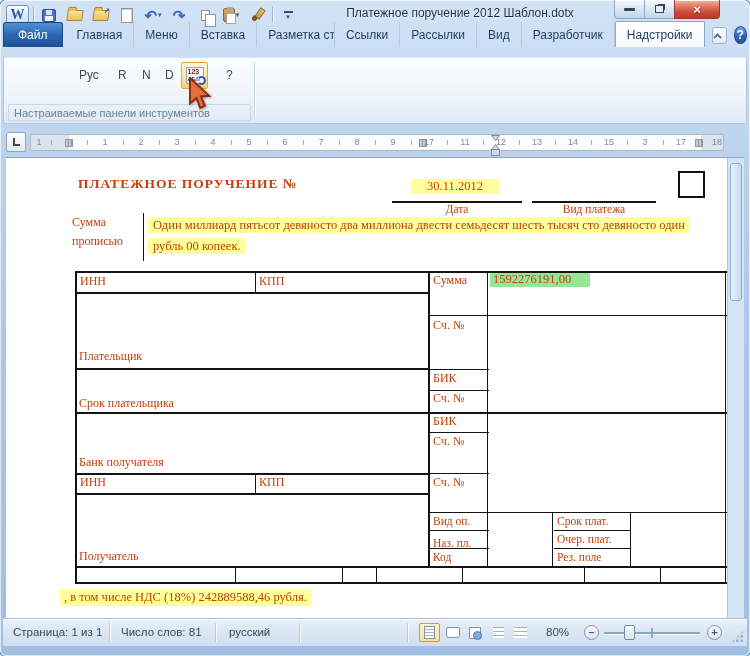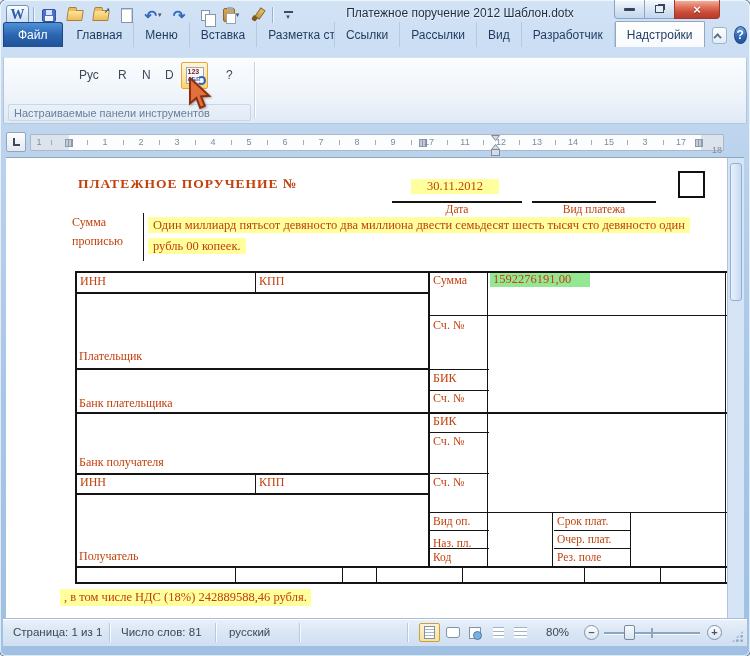--- a/index.html
+++ b/index.html
@@ -269,21 +269,21 @@
         <span class="rnum" style="left: 326px;">8</span>
         <span class="rnum" style="left: 362px;">9</span>
         <span class="rnum" style="left: 398px;">17</span>
         <span class="rnum" style="left: 434px;">11</span>
         <span class="rnum" style="left: 470px;">12</span>
         <span class="rnum" style="left: 506px;">13</span>
         <span class="rnum" style="left: 542px;">14</span>
         <span class="rnum" style="left: 578px;">15</span>
         <span class="rnum" style="left: 614px;">3</span>
         <span class="rnum" style="left: 650px;">17</span>
-        <span class="rnum" style="left: 686px; margin-top: 8px;">18</span>
+        <span class="rnum" style="left: 686px;">18</span>
       </div>
   </div>
 
   <div class="docarea">
     <div class="page" id="pg">
       <div class="ft form-title" style="left:72px;top:18px;">ПЛАТЕЖНОЕ ПОРУЧЕНИЕ №</div>
 
       <div class="ft hi-y cellval center" style="left:405px;top:21px;width:88px;">30.11.2012</div>
       <div class="ft center" style="left:386px;top:45px;width:130px;font-size:11.5px;">Дата</div>
       <div class="ft center" style="left:526px;top:45px;width:124px;font-size:11.5px;">Вид платежа</div>
@@ -297,21 +297,21 @@
 
       <div class="ft" style="left:74px;top:116px;">ИНН</div>
       <div class="ft" style="left:253px;top:116px;">КПП</div>
       <div class="ft" style="left:427px;top:115px;">Сумма</div>
       <div class="ft hi-g cellval" style="left:484px;top:114px;width:100px;padding-left:3px;">1592276191,00</div>
 
       <div class="ft" style="left:427px;top:160px;">Сч. №</div>
       <div class="ft" style="left:73px;top:191px;">Плательщик</div>
       <div class="ft" style="left:427px;top:213px;">БИК</div>
       <div class="ft" style="left:427px;top:233px;">Сч. №</div>
-      <div class="ft" style="left:73px;top:238px;">Банк плательщика</div>
+      <div class="ft" style="left:73px;top:238px;">Срок плательщика</div>
       <div class="ft" style="left:427px;top:256px;">БИК</div>
       <div class="ft" style="left:427px;top:276px;">Сч. №</div>
       <div class="ft" style="left:73px;top:297px;">Банк получателя</div>
       <div class="ft" style="left:74px;top:317px;">ИНН</div>
       <div class="ft" style="left:253px;top:317px;">КПП</div>
       <div class="ft" style="left:427px;top:317px;">Сч. №</div>
 
       <div class="ft small-lb" style="left:427px;top:357px;">Вид оп.</div>
       <div class="ft small-lb" style="left:427px;top:379px;text-decoration:underline;">Наз. пл.</div>
       <div class="ft small-lb" style="left:427px;top:393px;">Код</div>

